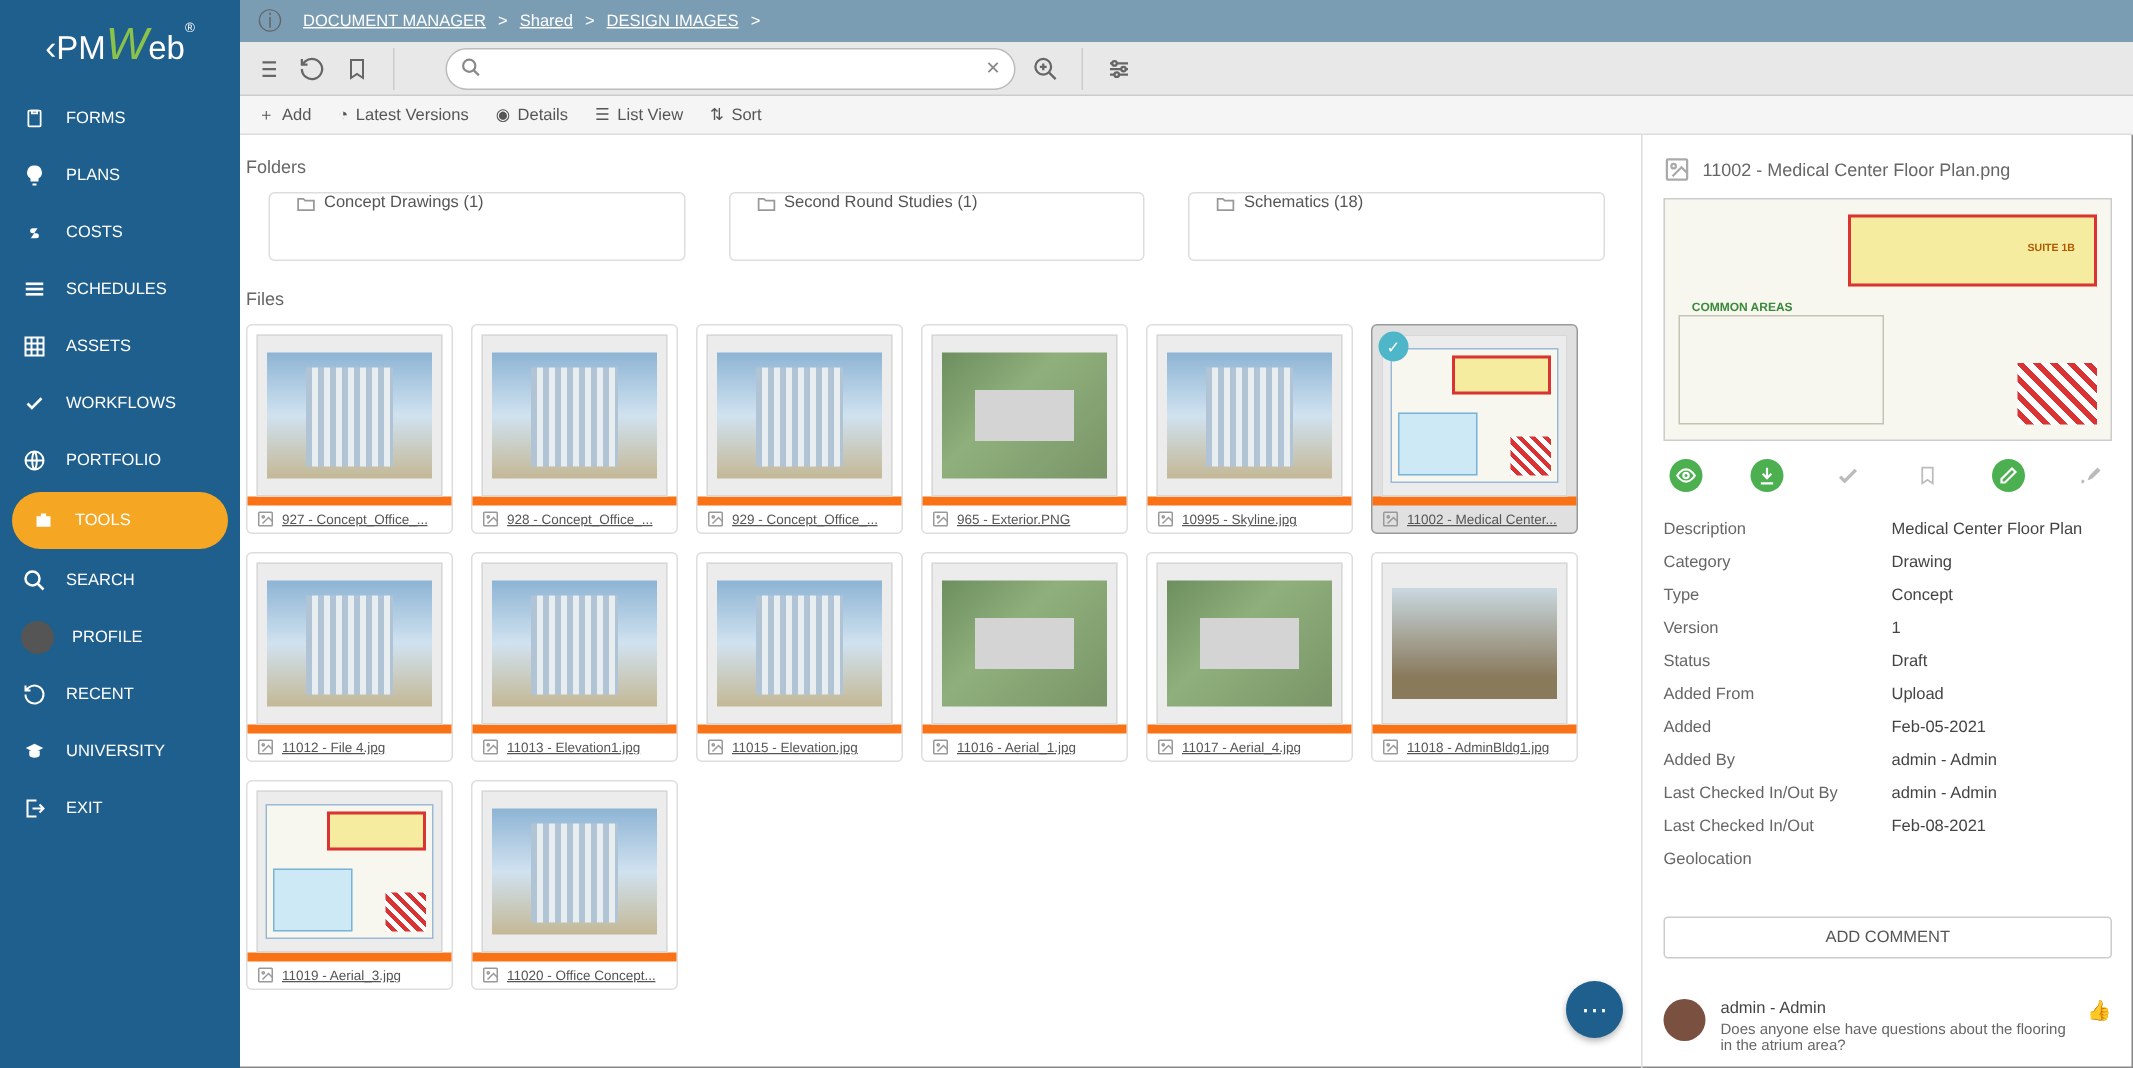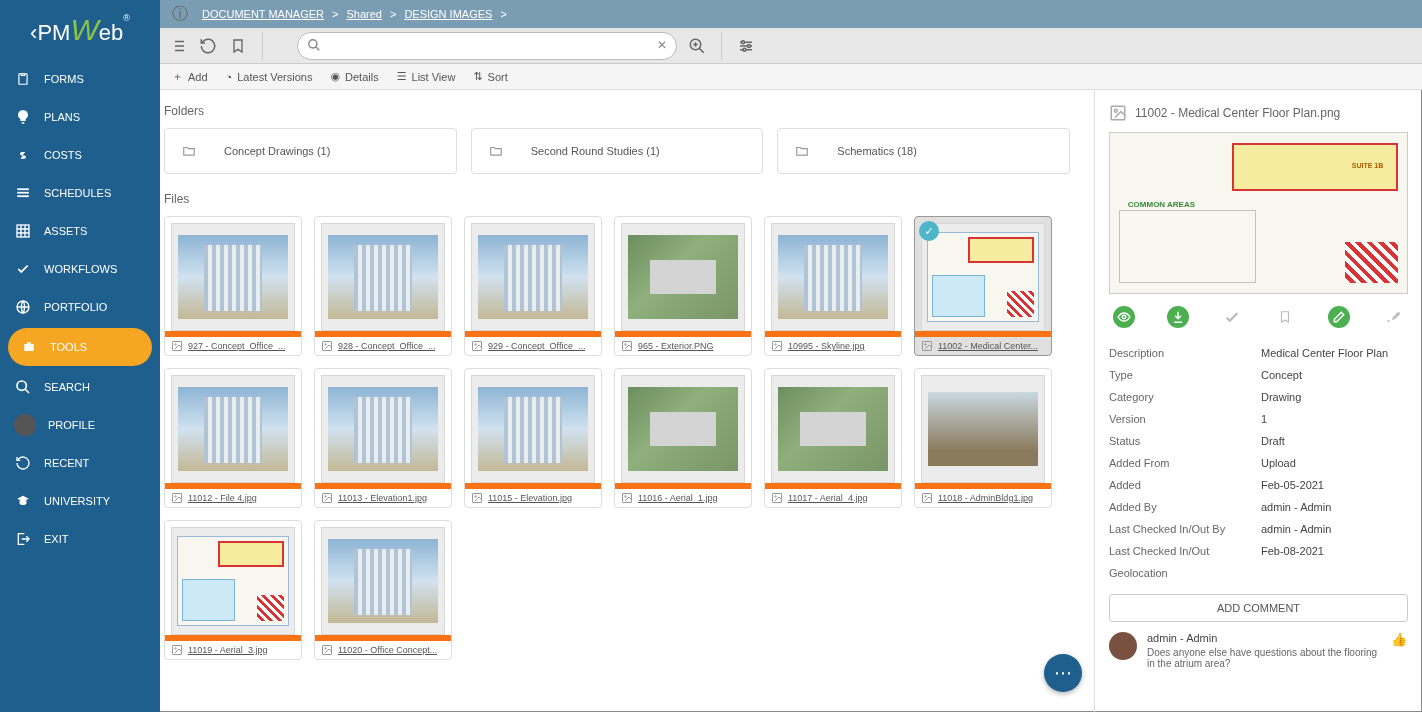--- a/index.html
+++ b/index.html
@@ -30,21 +30,21 @@
 .tb-sep { width: 1px; height: 28px; background: #ccc; margin: 0 4px; }
 
 
 .subtoolbar { position: absolute; left: 160px; top: 64px; right: 0; height: 26px; background: #f5f5f5; border-bottom: 1px solid #ddd; display: flex; align-items: center; padding: 0 12px; gap: 18px; font-size: 11px; color: #555; }
 .sub-item { display: flex; align-items: center; gap: 5px; cursor: pointer; }
 
 
 .main { position: absolute; left: 150px; top: 90px; width: 934px; bottom: 0; overflow-y: auto; padding: 14px; }
 .section-label { font-size: 12px; color: #666; margin-bottom: 10px; }
 .folders-row { display: flex; gap: 14px; margin-bottom: 18px; }
-.folder-tile { flex: 1; border: 1px solid #ddd; border-radius: 4px; height: 46px; display: flex; align-items: center; padding: 0 16px; gap: 27px; cursor: pointer; font-size: 11px; color: #555; }
+.folder-tile { flex: 1; border: 1px solid #ddd; border-radius: 4px; height: 46px; display: flex; padding: 0 16px; gap: 4px; cursor: pointer; font-size: 11px; color: #555; margin-left: 15px; }
 .folder-icon { color: #888; }
 
 .files-grid { display: flex; flex-wrap: wrap; gap: 12px; }
 .file-tile { width: 138px; height: 140px; border: 1px solid #ddd; border-radius: 4px; display: flex; flex-direction: column; cursor: pointer; position: relative; }
 .file-tile.selected { background: #e0e0e0; border-color: #999; }
 .file-thumb { flex: 1; margin: 6px 6px 0 6px; background: #ececec; border: 1px solid #d8d8d8; display: flex; align-items: center; justify-content: center; overflow: hidden; position: relative; }
 .file-label { height: 24px; display: flex; align-items: center; gap: 5px; padding: 0 6px; font-size: 9px; color: #555; border-top: 6px solid #f97316; }
 .file-label span.name { text-decoration: underline; white-space: nowrap; overflow: hidden; text-overflow: ellipsis; }
 .file-img-icon { color: #999; font-size: 12px; }
 .check-badge { position: absolute; top: 4px; left: 4px; width: 20px; height: 20px; border-radius: 50%; background: #4db6c8; color: #fff; display: flex; align-items: center; justify-content: center; font-size: 11px; z-index: 2; }
@@ -75,21 +75,21 @@
 
 .action-row { display: flex; justify-content: space-between; margin-bottom: 14px; padding: 0 4px; }
 .action-ico { width: 22px; height: 22px; border-radius: 50%; display: flex; align-items: center; justify-content: center; cursor: pointer; font-size: 13px; }
 .action-ico.green { background: #4caf50; color: #fff; }
 .action-ico.gray { color: #bbb; }
 
 .meta-row { display: flex; font-size: 11px; padding: 5px 0; color: #666; }
 .meta-label { width: 130px; }
 .meta-value { flex: 1; color: #444; padding-left: 22px; }
 
-.add-comment-btn { width: 100%; border: 1px solid #ccc; background: #fff; padding: 7px; font-size: 11px; color: #555; border-radius: 3px; cursor: pointer; margin: 10px 0; }
+.add-comment-btn { width: 100%; border: 1px solid #ccc; background: #fff; padding: 7px; font-size: 11px; color: #555; border-radius: 3px; cursor: pointer; margin: 27px 0; }
 
 .comment { display: flex; gap: 10px; font-size: 10px; color: #666; }
 .comment-avatar { width: 28px; height: 28px; border-radius: 50%; background: #7a5040; flex-shrink: 0; }
 .comment-body { flex: 1; }
 .comment-author { font-size: 11px; color: #444; margin-bottom: 3px; }
 .comment-like { color: #ccc; font-size: 13px; cursor: pointer; }
 
 svg { display: block; }
 </style>
 </head>
@@ -577,26 +577,26 @@
           <path d="M20 4l-8 8-2 5 5-2 8-8-3-3zM4 20c2 0 3-1 3-3l-3-1 0 4z"></path>
         </svg>
     </span>
   </div>
   <div id="meta-rows">
       <div class="meta-row">
         <div class="meta-label">Description</div>
         <div class="meta-value">Medical Center Floor Plan</div>
       </div>
       <div class="meta-row">
+        <div class="meta-label">Category</div>
+        <div class="meta-value">Drawing</div>
+      </div>
+      <div class="meta-row">
         <div class="meta-label">Type</div>
         <div class="meta-value">Concept</div>
-      </div>
-      <div class="meta-row">
-        <div class="meta-label">Category</div>
-        <div class="meta-value">Drawing</div>
       </div>
       <div class="meta-row">
         <div class="meta-label">Version</div>
         <div class="meta-value">1</div>
       </div>
       <div class="meta-row">
         <div class="meta-label">Status</div>
         <div class="meta-value">Draft</div>
       </div>
       <div class="meta-row">

